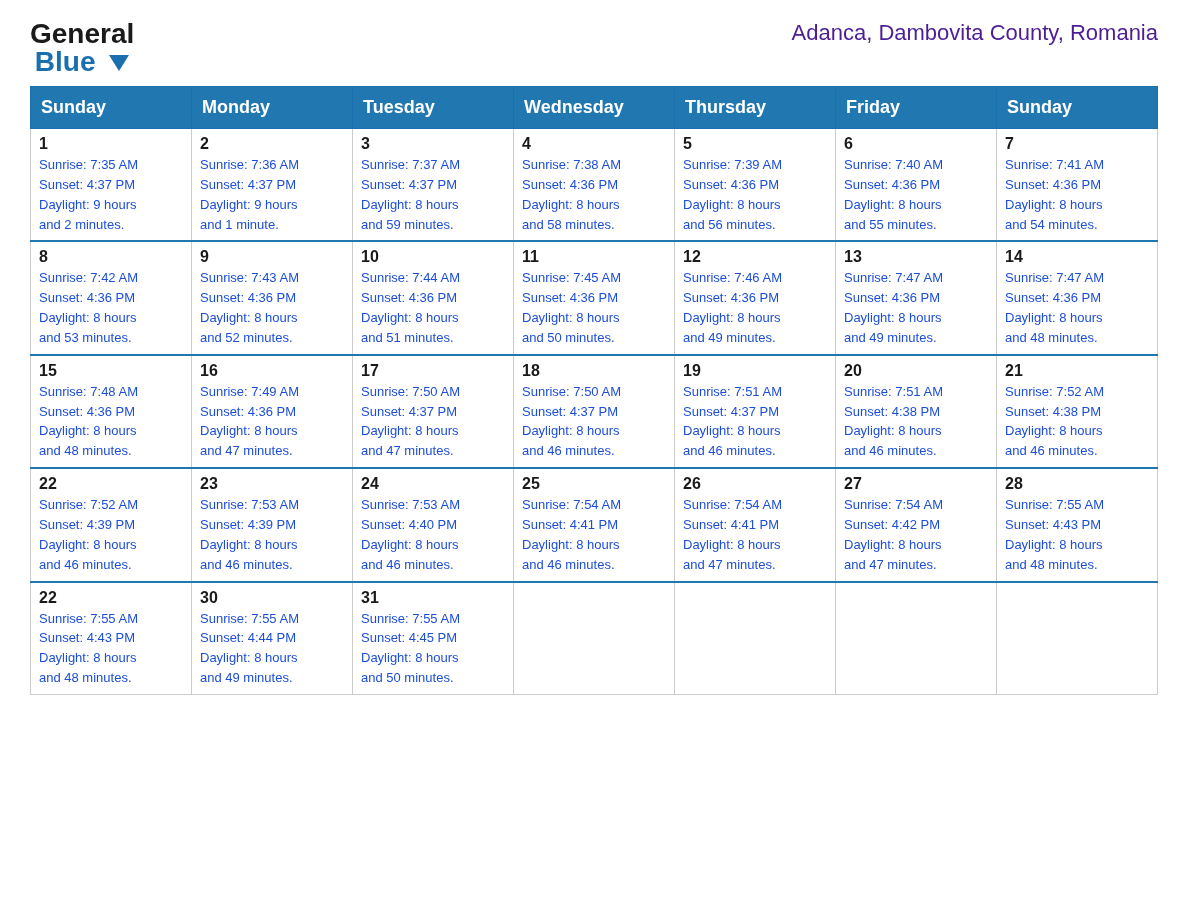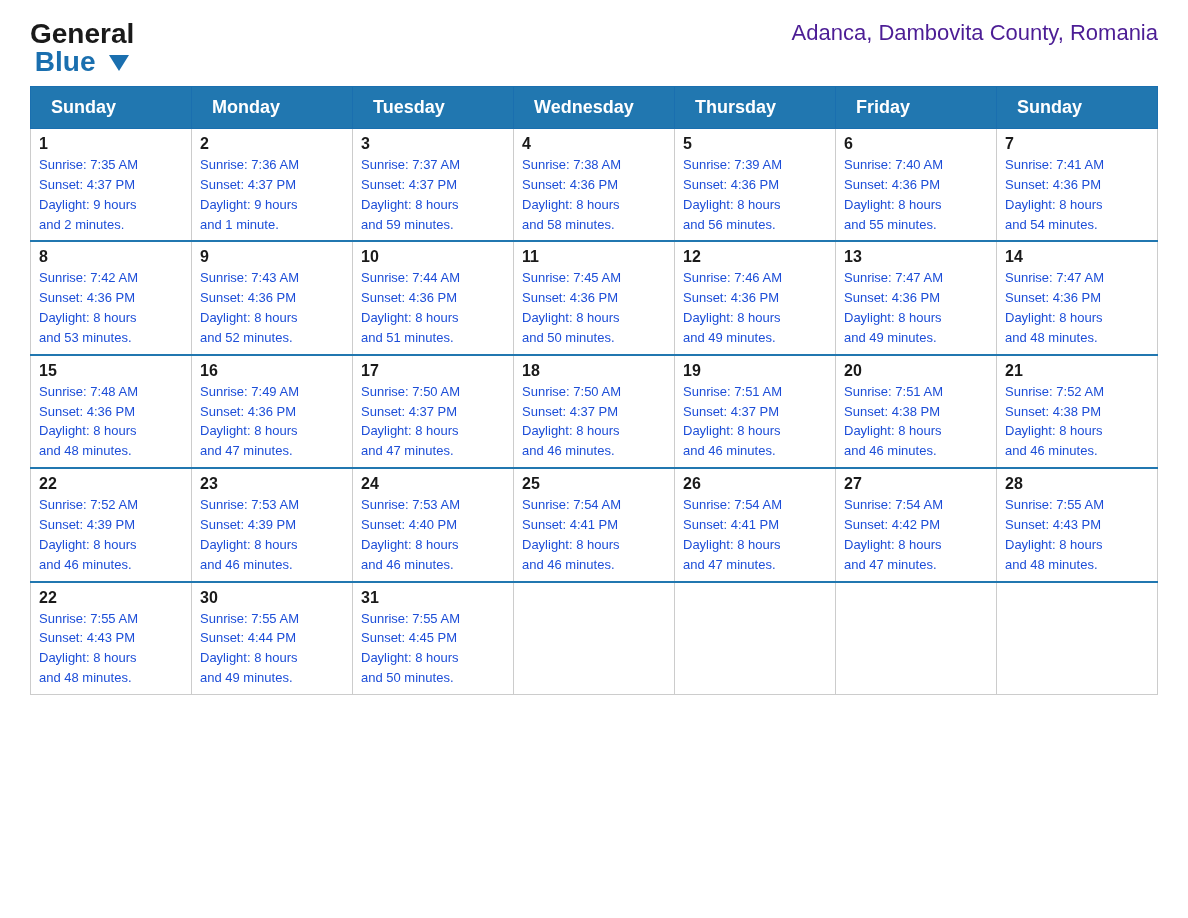--- a/index.html
+++ b/index.html
@@ -62,21 +62,21 @@
     .calendar {
       width: 100%;
       border-collapse: collapse;
       margin-top: 10px;
     }
     .calendar th {
       background-color: #2177b0;
       color: #fff;
       font-size: 18px;
       font-weight: bold;
-      padding: 10px 20px;
+      padding: 10px 10px;
       text-align: left;
       border: 1px solid #1a6faf;
     }
     .calendar td {
       border: 1px solid #ccc;
       vertical-align: top;
       padding: 6px 8px;
       width: calc(100% / 7);
       min-height: 100px;
     }

